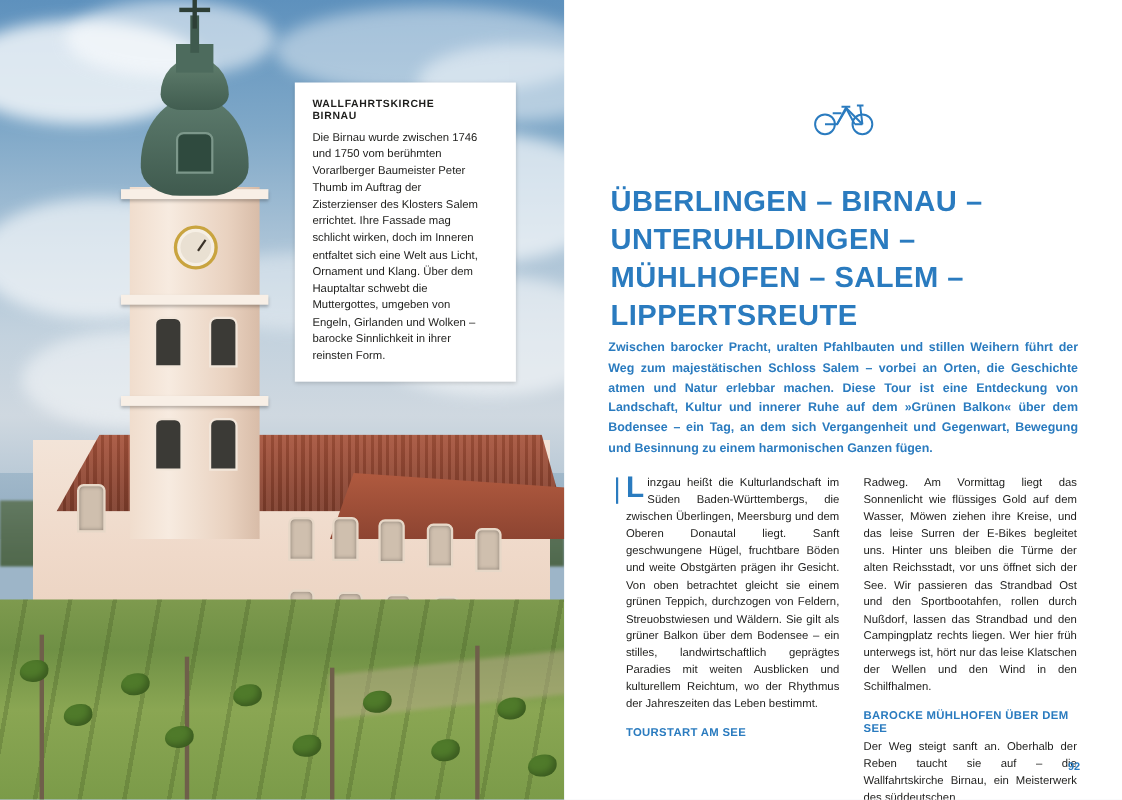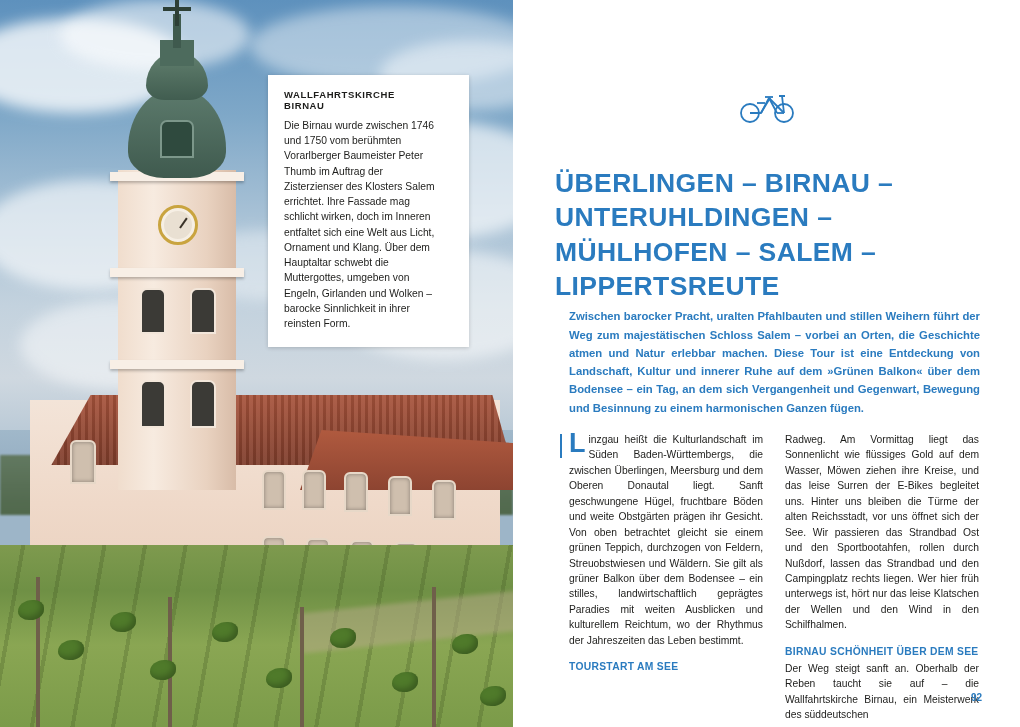--- a/index.html
+++ b/index.html
@@ -183,21 +183,21 @@
     position:absolute;
     left:42px; right:42px; top:148px;
     color:#2a7bbf;
     font-weight:bold;
     font-size:26.5px;
     line-height:1.30;
     letter-spacing:.4px;
   }
   .standfirst {
     position:absolute;
-    left:56px; right:40px; top:296px;
+    left:40px; right:40px; top:296px;
     color:#2a7bbf;
     font-size:11.3px;
     font-weight:bold;
     line-height:1.62;
     text-align:justify;
   }
   .cols {
     position:absolute;
     left:56px; right:38px; top:432px; bottom:46px;
     display:flex; gap:22px;
@@ -340,21 +340,21 @@
       <div class="col">
         <div class="rule-left"></div>
         <p class="dropcap-para">
           <span class="dropcap">L</span><span>inzgau heißt die Kulturlandschaft im Süden Baden-Württembergs, die zwischen Überlingen, Meersburg und dem Oberen Donautal liegt. Sanft geschwungene Hügel, fruchtbare Böden und weite Obstgärten prägen ihr Gesicht. Von oben betrachtet gleicht sie einem grünen Teppich, durchzogen von Feldern, Streuobstwiesen und Wäldern. Sie gilt als grüner Balkon über dem Bodensee – ein stilles, landwirtschaftlich geprägtes Paradies mit weiten Ausblicken und kulturellem Reichtum, wo der Rhythmus der Jahreszeiten das Leben bestimmt.</span>
         </p>
         <div class="subhead">TOURSTART AM SEE</div>
       </div>
 
       <div class="col">
         <p>Radweg. Am Vormittag liegt das Sonnenlicht wie flüssiges Gold auf dem Wasser, Möwen ziehen ihre Kreise, und das leise Surren der E-Bikes begleitet uns. Hinter uns bleiben die Türme der alten Reichsstadt, vor uns öffnet sich der See. Wir passieren das Strandbad Ost und den Sportbootahfen, rollen durch Nußdorf, lassen das Strandbad und den Campingplatz rechts liegen. Wer hier früh unterwegs ist, hört nur das leise Klatschen der Wellen und den Wind in den Schilfhalmen.</p>
-        <div class="subhead">BIRNAU SCHÖNHEIT ÜBER DEM SEE</div>
+        <div class="subhead">BAROCKE MÜHLHOFEN ÜBER DEM SEE</div>
         <p>Der Weg steigt sanft an. Oberhalb der Reben taucht sie auf – die Wallfahrtskirche Birnau, ein Meisterwerk des süddeutschen</p>
       </div>
 
     </div>
 
     <div class="folio">92</div>
   </div>
 
 </div>
 

